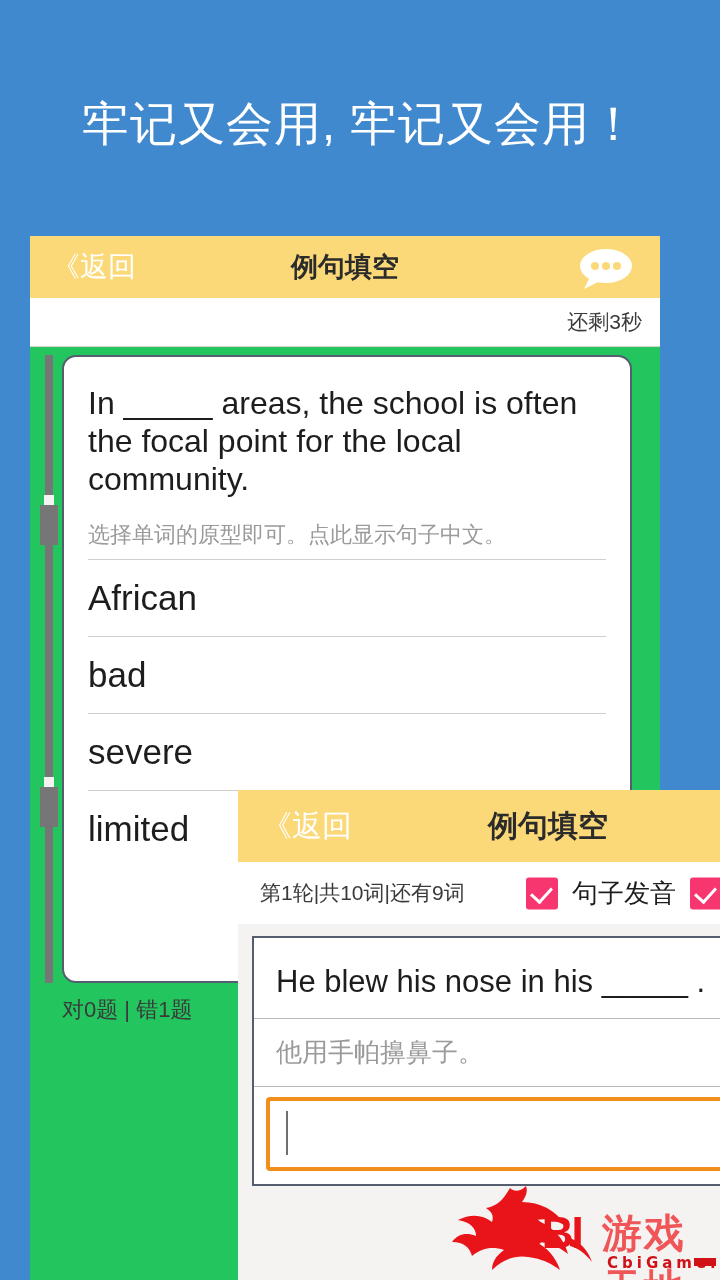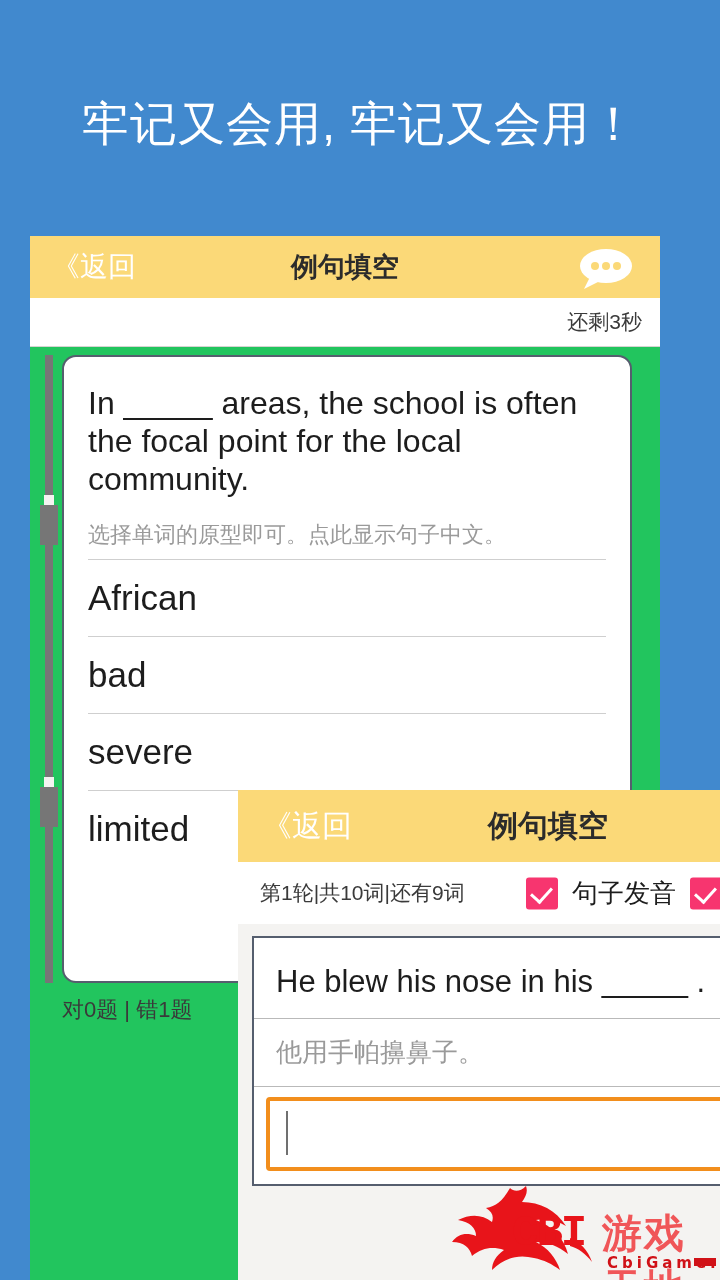--- a/index.html
+++ b/index.html
@@ -310,21 +310,21 @@
   }
   .wm-flame { position: absolute; left: 0; top: 0; }
   .wm-cbi {
     position: absolute;
     left: 60px;
     top: 22px;
     font-size: 44px;
     font-weight: 700;
     color: #e8141a;
     letter-spacing: -2px;
-    font-family: Liberation Mono, monospace;
+    font-family: Liberation Sans, sans-serif;
   }
   .wm-cn {
     position: absolute;
     left: 150px;
     top: 20px;
     font-size: 40px;
     font-weight: 700;
     color: #f0494c;
     letter-spacing: 2px;
     opacity: .92;

